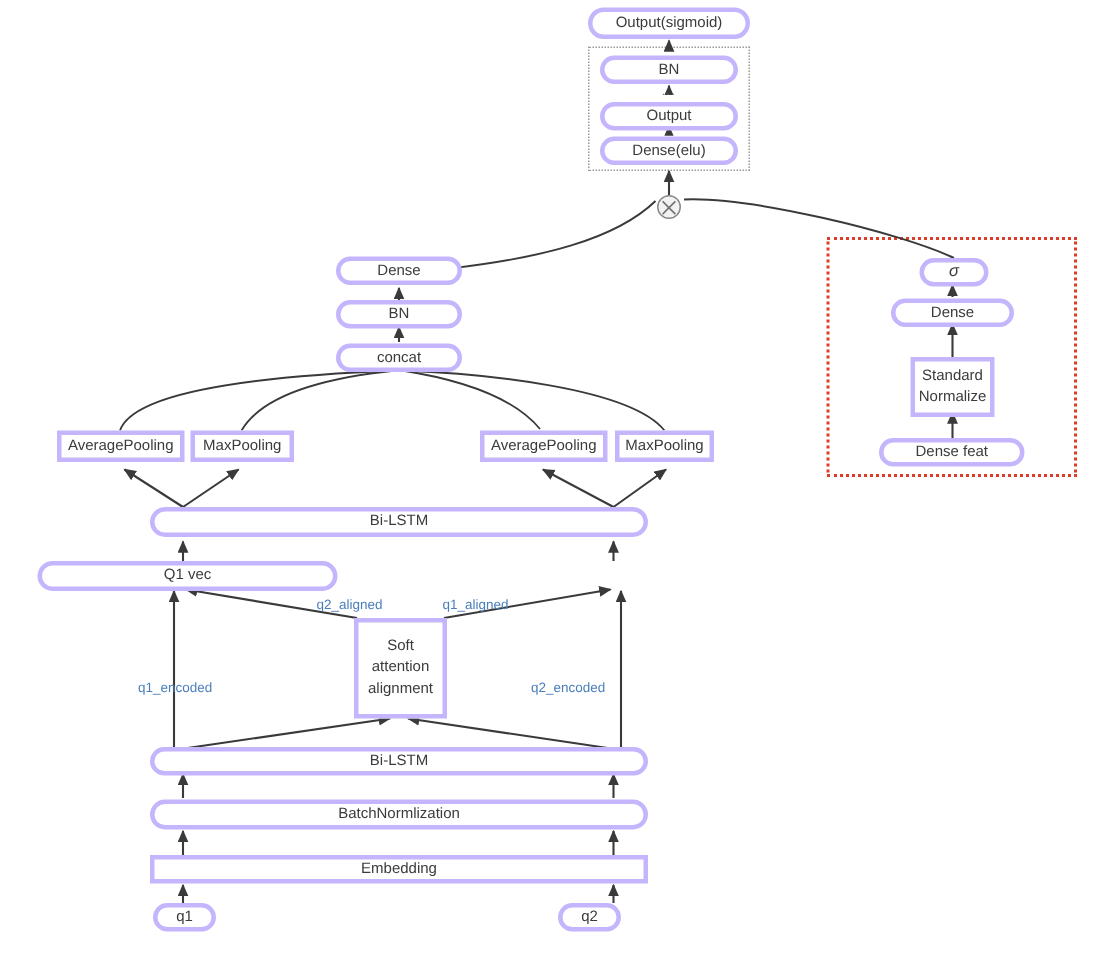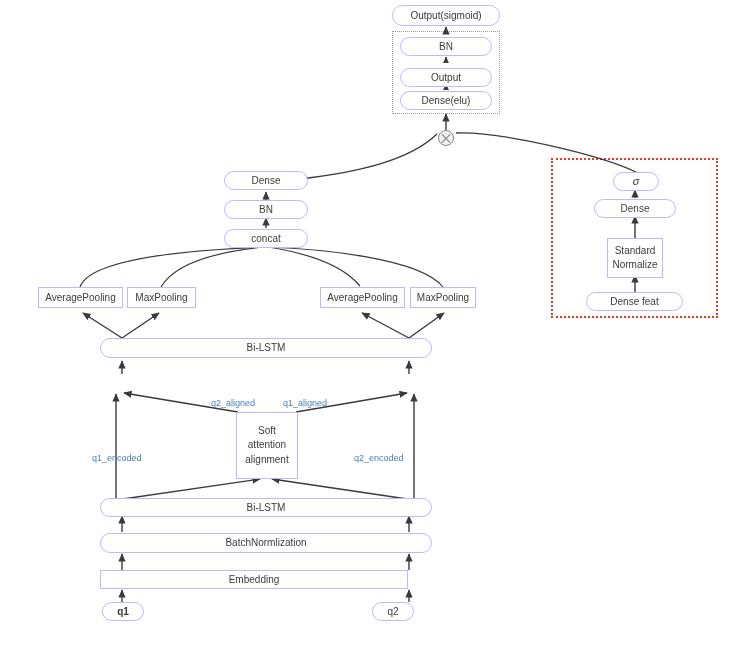--- a/index.html
+++ b/index.html
@@ -19,21 +19,21 @@
     position: absolute;
     left: 0;
     top: 0;
     width: 740px;
     height: 649px;
     pointer-events: none;
   }
   .node {
     position: absolute;
     box-sizing: border-box;
-    border: 1px solid #c4b5fd;
+    border: 3px solid #c4b5fd;
     background: #ffffff;
     color: #3b3b3b;
     display: flex;
     align-items: center;
     justify-content: center;
     text-align: center;
     font-size: 10px;
     line-height: 1.15;
     white-space: nowrap;
   }
@@ -183,39 +183,40 @@
   <div class="node sharp" style="left:38px; top:287px; width:85px; height:21px;">AveragePooling</div>
 
   <div class="node sharp" style="left:127px; top:287px; width:69px; height:21px;">MaxPooling</div>
 
   <div class="node sharp" style="left:320px; top:287px; width:85px; height:21px;">AveragePooling</div>
 
   <div class="node sharp" style="left:410px; top:287px; width:66px; height:21px;">MaxPooling</div>
 
   <div class="node pill" style="left:100px; top:338px; width:332px; height:20px;">Bi-LSTM</div>
 
+  <div class="node pill" style="left:25px; top:374px; width:200px; height:20px;">Q1 vec</div>
 
 
   <div class="node sharp multiline" style="left:236px; top:412px; width:62px; height:67px; padding:12px 5px;">Soft attention alignment</div>
 
   <div class="edge-label" style="left:167px; top:398px;margin-left:44px;">q2_aligned</div>
 
-  <div class="edge-label" style="left:283px; top:398px;">q1_aligned</div>
+  <div class="edge-label" style="left:295px; top:398px;">q1_aligned</div>
 
   <div class="edge-label" style="left:68px; top:453px;margin-left:24px;">q1_encoded</div>
 
   <div class="edge-label" style="left:354px; top:453px;">q2_encoded</div>
 
   <div class="node pill" style="left:100px; top:498px; width:332px; height:19px;">Bi-LSTM</div>
 
   <div class="node pill" style="left:100px; top:533px; width:332px; height:20px;">BatchNormlization</div>
 
-  <div class="node sharp" style="left:100px; top:570px; width:308px; height:19px;">Embedding</div>
-
-  <div class="node round" style="left:102px; top:602px; width:42px; height:19px;font-weight:bold;">q1</div>
+  <div class="node sharp" style="left:100px; top:570px; width:332px; height:19px;">Embedding</div>
+
+  <div class="node round" style="left:102px; top:602px; width:42px; height:19px;">q1</div>
 
   <div class="node round" style="left:372px; top:602px; width:42px; height:19px;">q2</div>
 
   <div class="node round sigma" style="left:613px; top:172px; width:46px; height:19px;">σ</div>
 
   <div class="node pill" style="left:594px; top:199px; width:82px; height:19px;">Dense</div>
 
   <div class="node sharp multiline" style="left:607px; top:238px; width:56px; height:40px; padding:0 4px;">Standard Normalize</div>
 
   <div class="node pill" style="left:586px; top:292px; width:97px; height:19px;">Dense feat</div>

